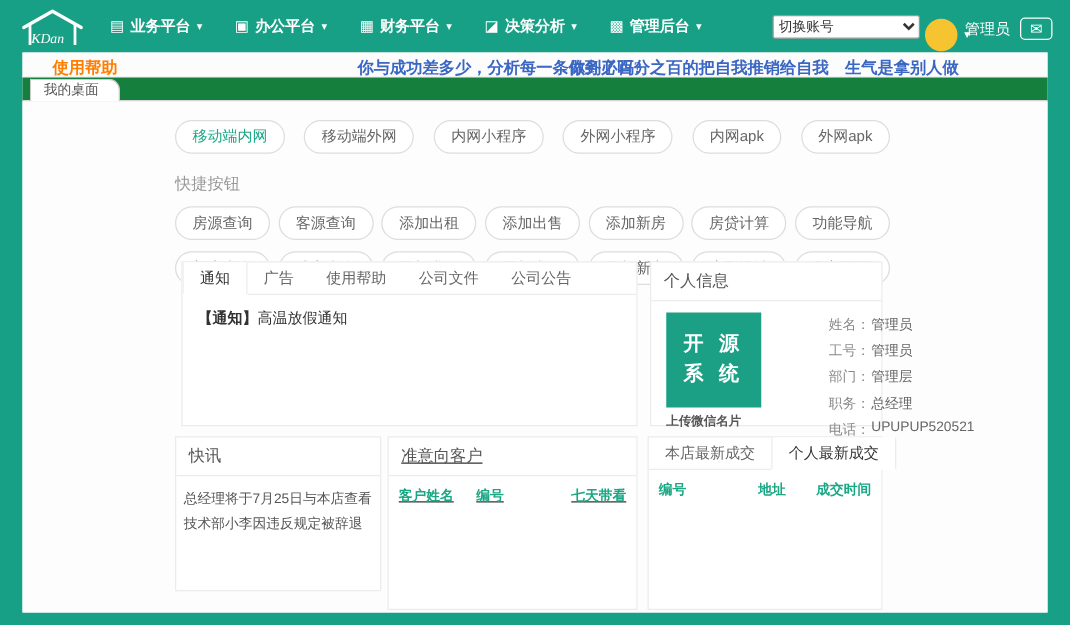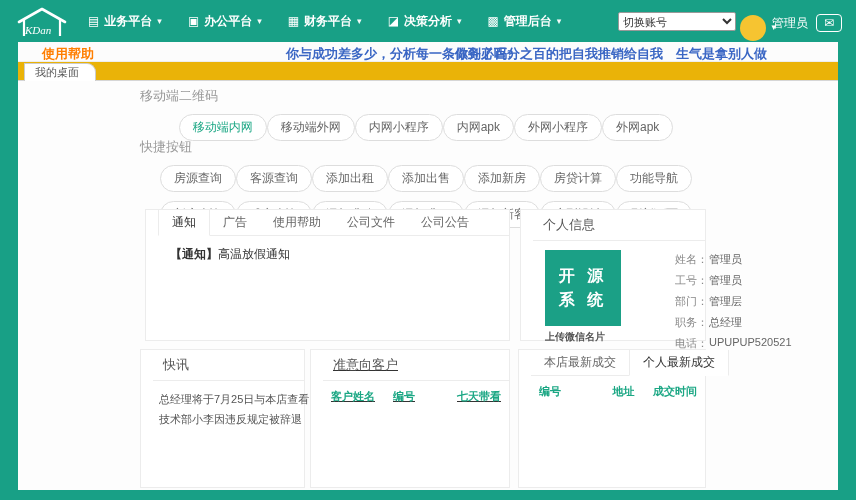--- a/index.html
+++ b/index.html
@@ -21,54 +21,54 @@
   .avatar { position:absolute; right:90px; top:15px; width:26px; height:26px; border-radius:50%; background:#F6C431; cursor:pointer; }
   .avatar-caret { position:absolute; right:80px; top:22px; color:#fff; font-size:9px; }
   .username { position:absolute; right:48px; top:15px; color:#fff; font-size:12px; }
   .mail { position:absolute; right:14px; top:14px; width:26px; height:18px; border:1px solid #fff; border-radius:4px; color:#fff; font-size:12px; display:flex; align-items:center; justify-content:center; cursor:pointer; }
   
   .frame { position:absolute; left:18px; top:42px; width:820px; height:448px; background:#fdfdfd; display:flex; flex-direction:column; }
   .quote-bar { position:relative; height:20px; background:#fcfcfc; border-bottom:1px solid #eee; flex:none; }
   .quote-label { position:absolute; left:24px; top:3px; font-size:13px; font-weight:bold; color:#FF7E00; }
   .quote { position:absolute; top:3px; font-size:13px; font-weight:bold; color:#3A66C4; font-family:"Liberation Serif","DejaVu Serif",serif; white-space:nowrap; }
   .q1 { left:268px; } .q2 { left:437px; } .q3 { left:658px; }
-  .tab-strip { position:relative; height:19px; background:#eab308; border-bottom:1px solid #d6d6d6; flex:none; }
+  .tab-strip { position:relative; height:19px; background:#15803d; border-bottom:1px solid #d6d6d6; flex:none; }
   .desk-tab { position:absolute; left:6px; top:1px; height:18px; padding:0 16px 0 10px; background:#fff; border:1px solid #ccc; border-bottom:none; border-radius:0 9px 0 0; font-size:11px; color:#555; line-height:17px; cursor:pointer; }
   .main { position:relative; flex:1; background:#fdfdfd; }
   
   .sec-title { font-size:13px; color:#999; }
-  .pill-row { display:flex; justify-content:center; }
+  .pill-row { display:flex; justify-content:space-between; }
   .pill { background:#fff; border:1px solid #ddd; border-radius:14px; padding:4px 13px; font-size:12px; color:#666; white-space:nowrap; cursor:pointer; }
   .pill.hl { color:#1BA784; }
   .qr-sec { position:absolute; left:122px; top:6px; width:572px; }
   .qr-sec .pill-row { margin-top:9px; }
   .quick-sec { position:absolute; left:122px; top:57px; width:572px; }
   .quick-sec .pill-row { margin-top:9px; }
   
-  .panel { position:absolute; background:#fff; border:1px solid #ececec;padding-left:12px; }
+  .panel { position:absolute; background:#fff; border:1px solid #ececec; }
   .panel-title { padding:6px 10px; font-size:13px; color:#555; border-bottom:1px solid #ececec; }
   
   .notice-panel { left:127px; top:128px; width:365px; height:132px; }
   .tabbar { display:flex; border-bottom:1px solid #ececec; height:26px; align-items:stretch; }
   .tabbar .tab { padding:0 13px; font-size:12px; color:#666; line-height:25px; cursor:pointer; white-space:nowrap; }
   .tabbar .tab.active { color:#333; background:#fff; border:1px solid #ececec; border-bottom:1px solid #fff; margin-bottom:-1px; border-top:none; }
   .notice-body { padding:10px 12px; font-size:12px; color:#333; }
   .notice-tag { font-weight:bold; }
   
   .profile-panel { left:502px; top:128px; width:186px; height:132px; }
   .profile-body { display:flex; padding:9px 8px 0 12px; gap:10px; }
   .vcard { width:76px; flex:none; }
   .vcard-sq { width:76px; height:76px; background:#1BA086; color:#fff; display:flex; flex-direction:column; align-items:center; justify-content:center; font-size:16px; font-weight:bold; letter-spacing:4px; line-height:24px; cursor:pointer; }
   .vcard-cap { margin-top:4px; font-size:10px; color:#555; font-weight:bold; white-space:nowrap; cursor:pointer; }
   .fields { flex:1; padding-top:2px; }
   .field-row { display:flex; font-size:11px; margin-bottom:6px; white-space:nowrap; }
   .field-row .fl { color:#888; width:34px;margin-left:44px; }
   .field-row .fv { color:#666; }
   
-  .news-panel { left:122px; top:268px; width:165px; height:139px; }
+  .news-panel { left:122px; top:268px; width:165px; height:124px; }
   .news-body { padding:8px 6px; font-size:11px; color:#555; }
   .news-item { line-height:20px; white-space:nowrap; cursor:pointer; }
   
   .prospect-panel { left:292px; top:268px; width:200px; height:139px;text-decoration:underline; }
   .thead { display:flex; padding:8px 8px; font-size:11px; font-weight:bold; color:#1BA784; }
   .prospect-panel .thead span:nth-child(1){ width:62px; }
   .prospect-panel .thead span:nth-child(2){ width:62px; }
   .prospect-panel .thead span:nth-child(3){ flex:1; text-align:right; }
   
   .deals-panel { left:500px; top:268px; width:188px; height:139px; }
@@ -133,27 +133,26 @@
     <span class="quote q3">生气是拿别人做</span>
   </div>
 
   <div class="tab-strip">
     <div class="desk-tab">我的桌面</div>
   </div>
 
   <div class="main">
 
     <div class="qr-sec">
-      <div class="sec-title">移动端二维码</div>
       <div class="pill-row">
         <button class="pill hl">移动端内网</button>
         <button class="pill">移动端外网</button>
         <button class="pill">内网小程序</button>
+        <button class="pill">外网小程序</button>
         <button class="pill">内网apk</button>
-        <button class="pill">外网小程序</button>
         <button class="pill">外网apk</button>
       </div>
     </div>
 
     <div class="quick-sec">
       <div class="sec-title">快捷按钮</div>
       <div class="pill-row">
         <button class="pill">房源查询</button>
         <button class="pill">客源查询</button>
         <button class="pill">添加出租</button>

